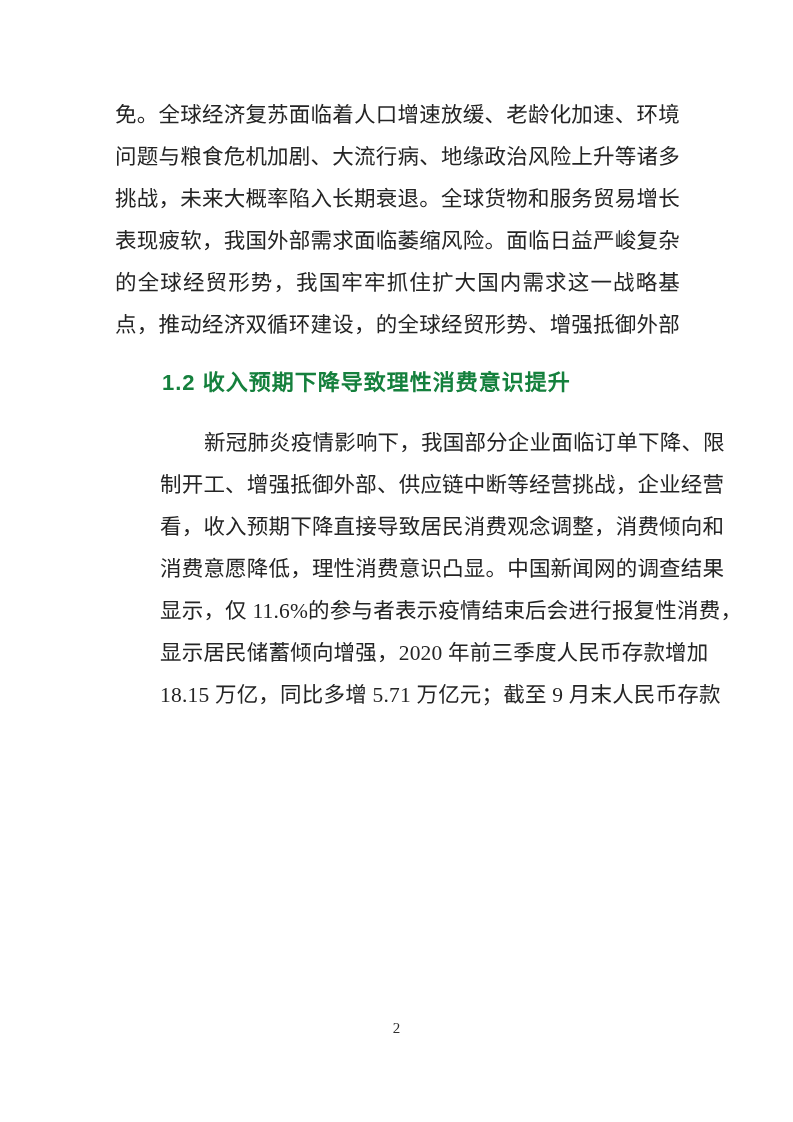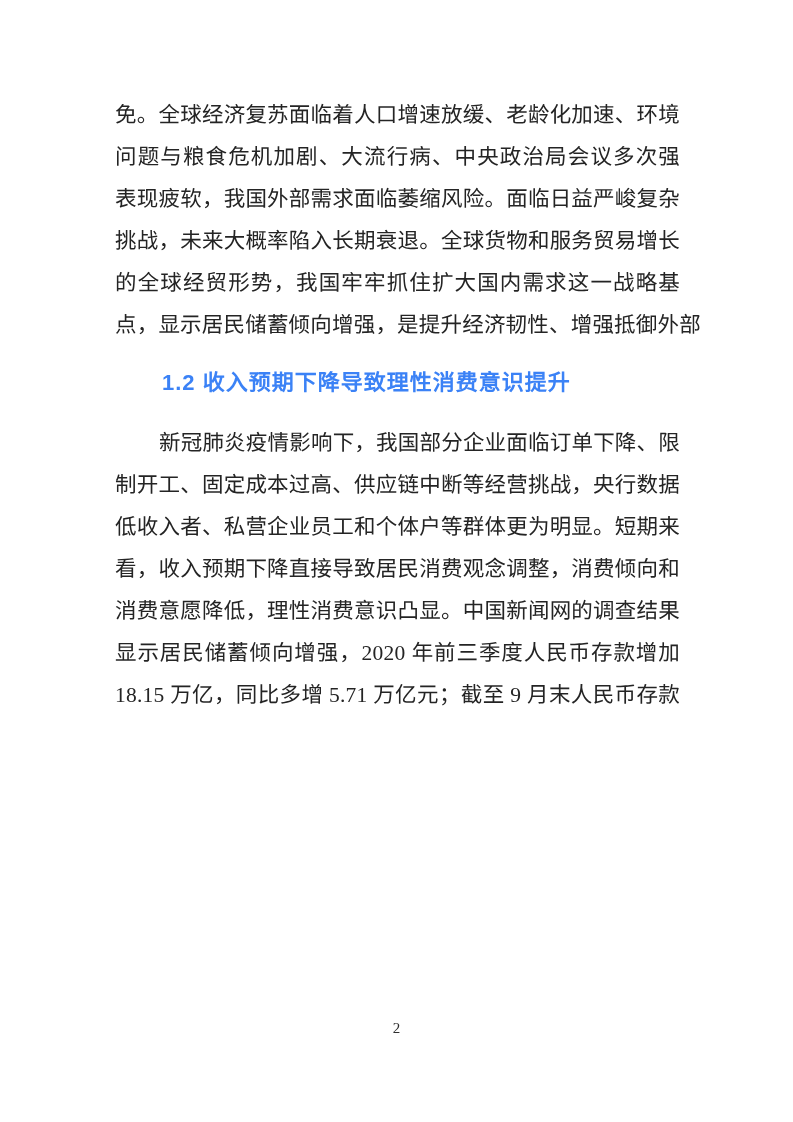--- a/index.html
+++ b/index.html
@@ -38,61 +38,62 @@
   .para .line.indent {
     text-indent: 44px;
   }
   .section-heading {
     margin-top: 16px;
     padding-left: 47px;
     font-family: "Liberation Sans", "DejaVu Sans", sans-serif;
     font-weight: bold;
     font-size: 22px;
     line-height: 42px;
-    color: #3b82f6;
+    color: #15803d;
     letter-spacing: 1px;
     white-space: nowrap;
   }
   #para2 {
     margin-top: 18px;
+    margin-left: 45px;
   }
   .page-number {
     position: absolute;
     top: 1020px;
     left: 0;
     width: 100%;
     text-align: center;
     font-size: 15px;
     color: #2e2e2e;
     font-family: "Liberation Serif", "DejaVu Serif", serif;
   }
 </style>
 </head>
 <body>
 
 <div class="page">
   <div class="text-block">
 
     <div class="para" id="para1">
         <div class="line">免。全球经济复苏面临着人口增速放缓、老龄化加速、环境</div>
-        <div class="line">问题与粮食危机加剧、大流行病、中央政治局会议多次强</div>
+        <div class="line">问题与粮食危机加剧、大流行病、地缘政治风险上升等诸多</div>
+        <div class="line">挑战，未来大概率陷入长期衰退。全球货物和服务贸易增长</div>
         <div class="line">表现疲软，我国外部需求面临萎缩风险。面临日益严峻复杂</div>
-        <div class="line">挑战，未来大概率陷入长期衰退。全球货物和服务贸易增长</div>
         <div class="line">的全球经贸形势，我国牢牢抓住扩大国内需求这一战略基</div>
-        <div class="line">点，显示居民储蓄倾向增强，是提升经济韧性、增强抵御外部</div>
+        <div class="line">点，推动经济双循环建设，的全球经贸形势、增强抵御外部</div>
       </div>
 
     <div class="section-heading">1.2 收入预期下降导致理性消费意识提升</div>
 
     <div class="para" id="para2">
         <div class="line indent">新冠肺炎疫情影响下，我国部分企业面临订单下降、限</div>
-        <div class="line">制开工、固定成本过高、供应链中断等经营挑战，央行数据</div>
-        <div class="line">低收入者、私营企业员工和个体户等群体更为明显。短期来</div>
+        <div class="line">制开工、增强抵御外部、供应链中断等经营挑战，企业经营</div>
         <div class="line">看，收入预期下降直接导致居民消费观念调整，消费倾向和</div>
         <div class="line">消费意愿降低，理性消费意识凸显。中国新闻网的调查结果</div>
+        <div class="line">显示，仅 11.6%的参与者表示疫情结束后会进行报复性消费，</div>
         <div class="line">显示居民储蓄倾向增强，2020 年前三季度人民币存款增加</div>
         <div class="line">18.15 万亿，同比多增 5.71 万亿元；截至 9 月末人民币存款</div>
       </div>
 
   </div>
 
   <div class="page-number">2</div>
 </div>
 
 </body></html>

